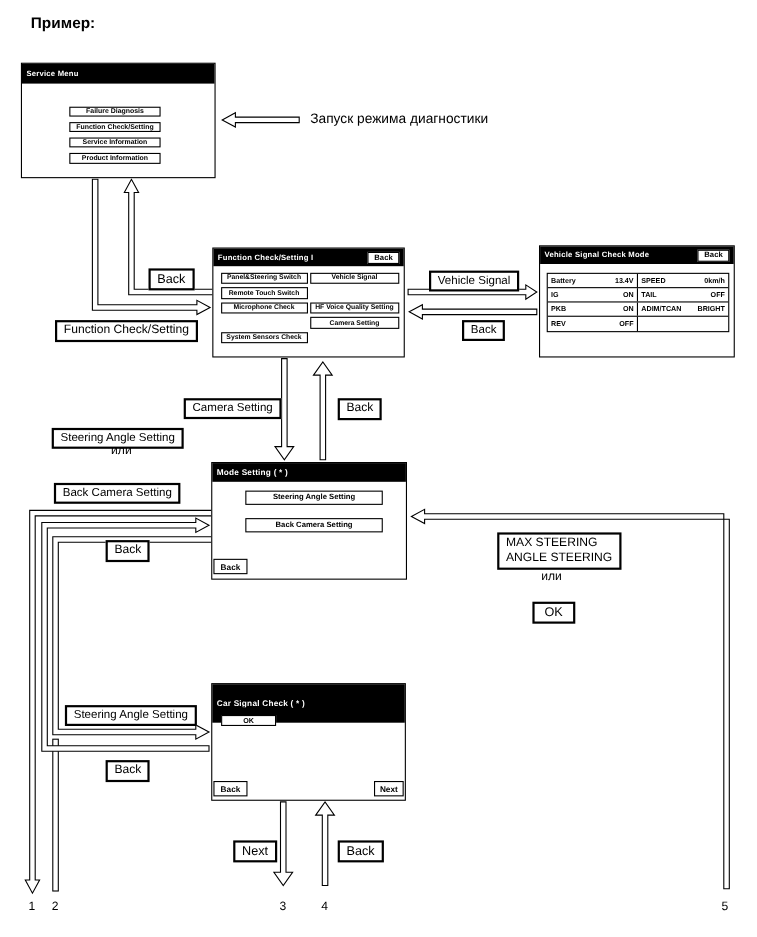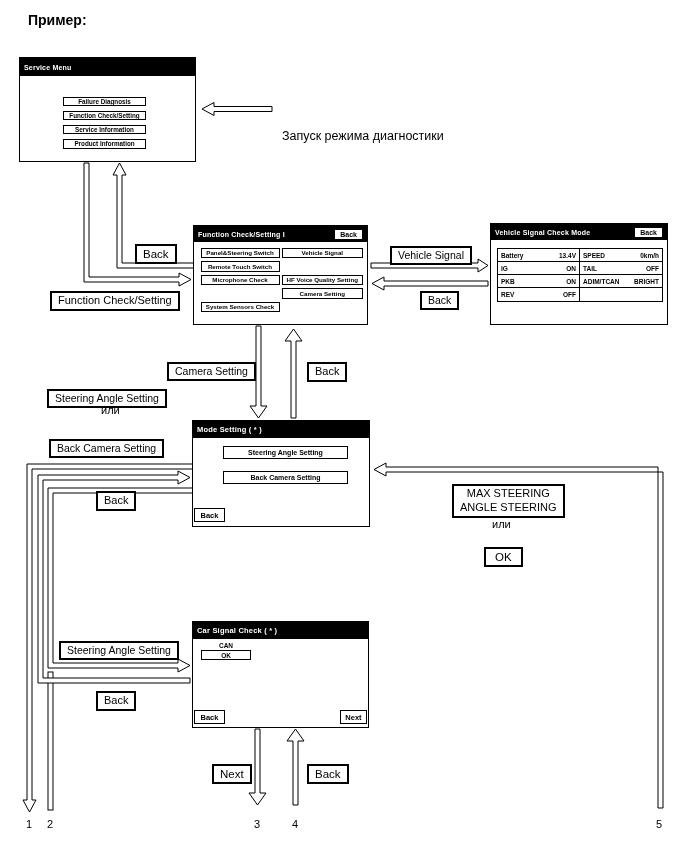--- a/index.html
+++ b/index.html
@@ -57,21 +57,21 @@
 
       <polygon points="658,808 658,467 386,467 386,463 374,469.5 386,476 386,472 663,472 663,808"></polygon>
 
       <polygon points="255,729 260,729 260,793 266,793 257.5,805 249,793 255,793"></polygon>
 
       <polygon points="287,741 295.5,729 304,741 298,741 298,805 293,805 293,741"></polygon>
     </g>
   </svg>
 
   <div class="plain-label" style="left:28px;top:12px;font-size:14px;font-weight:bold;">Пример:</div>
-  <div class="plain-label" style="left:282px;top:101px;font-size:12.5px;margin-top:28px;">Запуск режима диагностики</div>
+  <div class="plain-label" style="left:282px;top:101px;font-size:12.5px;">Запуск режима диагностики</div>
 
   <div class="screen" style="left:19px;top:57px;width:177px;height:105px;">
     <div class="screen-header" style="height:18px;">
       <span class="screen-title">Service Menu</span>
     </div>
     <div class="sbtn" style="left:43px;top:38.5px;width:83px;height:9.5px;font-size:6.3px;">Failure Diagnosis</div>
     <div class="sbtn" style="left:43px;top:52.7px;width:83px;height:9.5px;font-size:6.3px;">Function Check/Setting</div>
     <div class="sbtn" style="left:43px;top:66.9px;width:83px;height:9.5px;font-size:6.3px;">Service Information</div>
     <div class="sbtn" style="left:43px;top:81.1px;width:83px;height:9.5px;font-size:6.3px;">Product Information</div>
   </div>
@@ -142,40 +142,40 @@
   <div class="screen" style="left:192px;top:420px;width:178px;height:107px;">
     <div class="screen-header" style="height:17px;">
       <span class="screen-title" style="font-size:7.5px;">Mode Setting ( * )</span>
     </div>
     <div class="sbtn" style="left:30px;top:25px;width:125px;height:13px;font-size:7px;">Steering Angle Setting</div>
     <div class="sbtn" style="left:30px;top:50px;width:125px;height:13px;font-size:7px;">Back Camera Setting</div>
     <div class="sbtn" style="left:1px;top:87px;width:31px;height:14px;font-size:7.5px;">Back</div>
   </div>
 
   <div class="screen" style="left:192px;top:621px;width:177px;height:107px;">
-    <div class="screen-header" style="height:17px;">
+    <div class="screen-header" style="height:35px;">
       <span class="screen-title" style="font-size:7.5px;">Car Signal Check ( * )</span>
     </div>
     <div class="plain-label" style="left:8px;top:20px;width:50px;text-align:center;font-size:6.5px;font-weight:bold;position:absolute;">CAN</div>
     <div class="sbtn" style="left:8px;top:28px;width:50px;height:10px;font-size:6.5px;">OK</div>
     <div class="sbtn" style="left:1px;top:88px;width:31px;height:14px;font-size:7.5px;">Back</div>
     <div class="sbtn" style="left:147px;top:88px;width:27px;height:14px;font-size:7.5px;">Next</div>
   </div>
 
   <div class="flow-label" style="left:135px;top:244px;font-size:11.5px;">Back</div>
   <div class="flow-label" style="left:50px;top:291px;font-size:11px;">Function Check/Setting</div>
   <div class="flow-label" style="left:390px;top:246px;font-size:10.5px;">Vehicle Signal</div>
   <div class="flow-label" style="left:420px;top:291px;font-size:10.5px;">Back</div>
   <div class="flow-label" style="left:167px;top:362px;font-size:10.5px;">Camera Setting</div>
   <div class="flow-label" style="left:307px;top:362px;font-size:11px;">Back</div>
   <div class="flow-label" style="left:47px;top:389px;font-size:10.5px;">Steering Angle Setting</div>
   <div class="plain-label" style="left:101px;top:404px;font-size:11px;">или</div>
   <div class="flow-label" style="left:49px;top:439px;font-size:10.5px;">Back Camera Setting</div>
   <div class="flow-label" style="left:96px;top:491px;font-size:11px;">Back</div>
-  <div class="flow-label" style="left:452px;top:484px;font-size:11px;text-align:center;">
+  <div class="flow-label" style="left:452px;top:484px;font-size:11px;text-align:left;">
     <div>MAX STEERING</div>
     <div>ANGLE STEERING</div>
   </div>
   <div class="plain-label" style="left:492px;top:518px;font-size:11px;">или</div>
   <div class="flow-label" style="left:484px;top:547px;font-size:11.5px;padding:1px 9px;">OK</div>
   <div class="flow-label" style="left:59px;top:641px;font-size:10.5px;">Steering Angle Setting</div>
   <div class="flow-label" style="left:96px;top:691px;font-size:11px;">Back</div>
   <div class="flow-label" style="left:212px;top:764px;font-size:11.5px;">Next</div>
   <div class="flow-label" style="left:307px;top:764px;font-size:11.5px;">Back</div>
 

